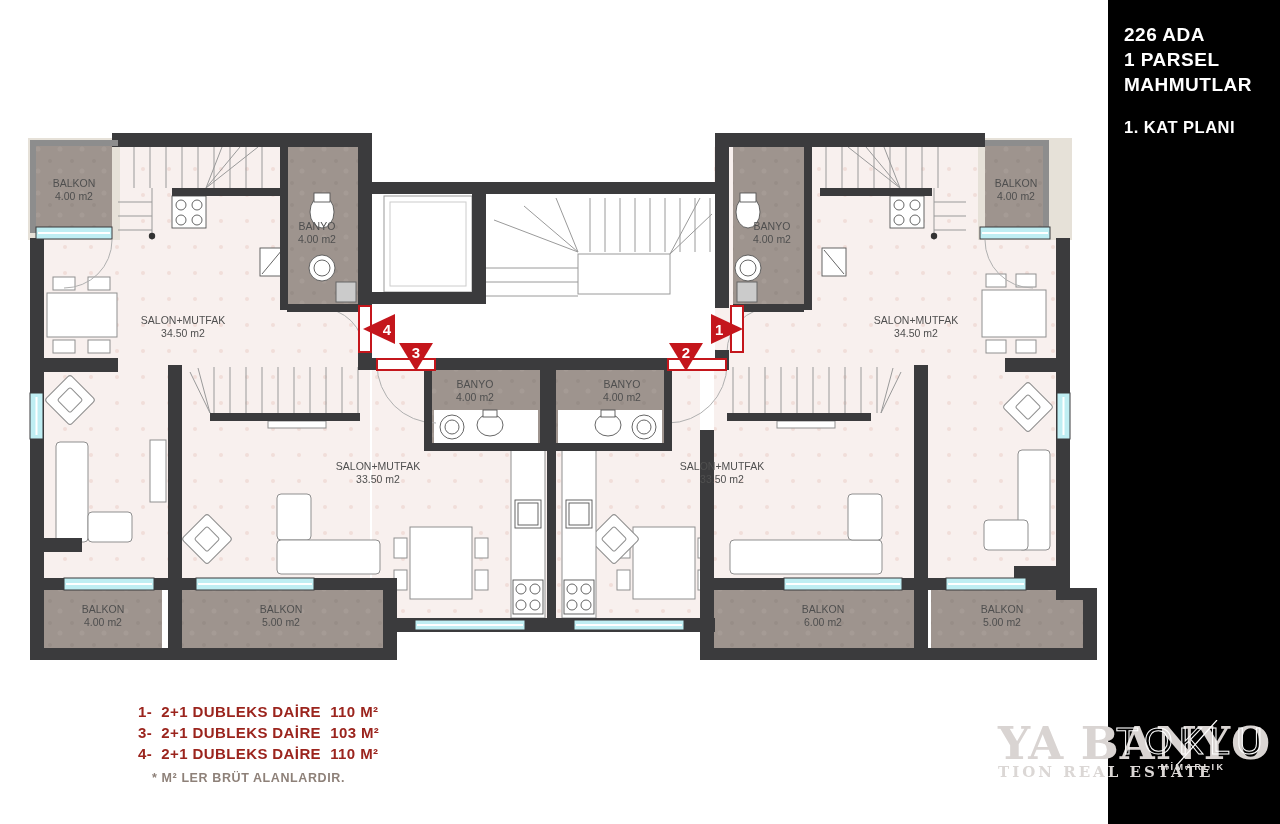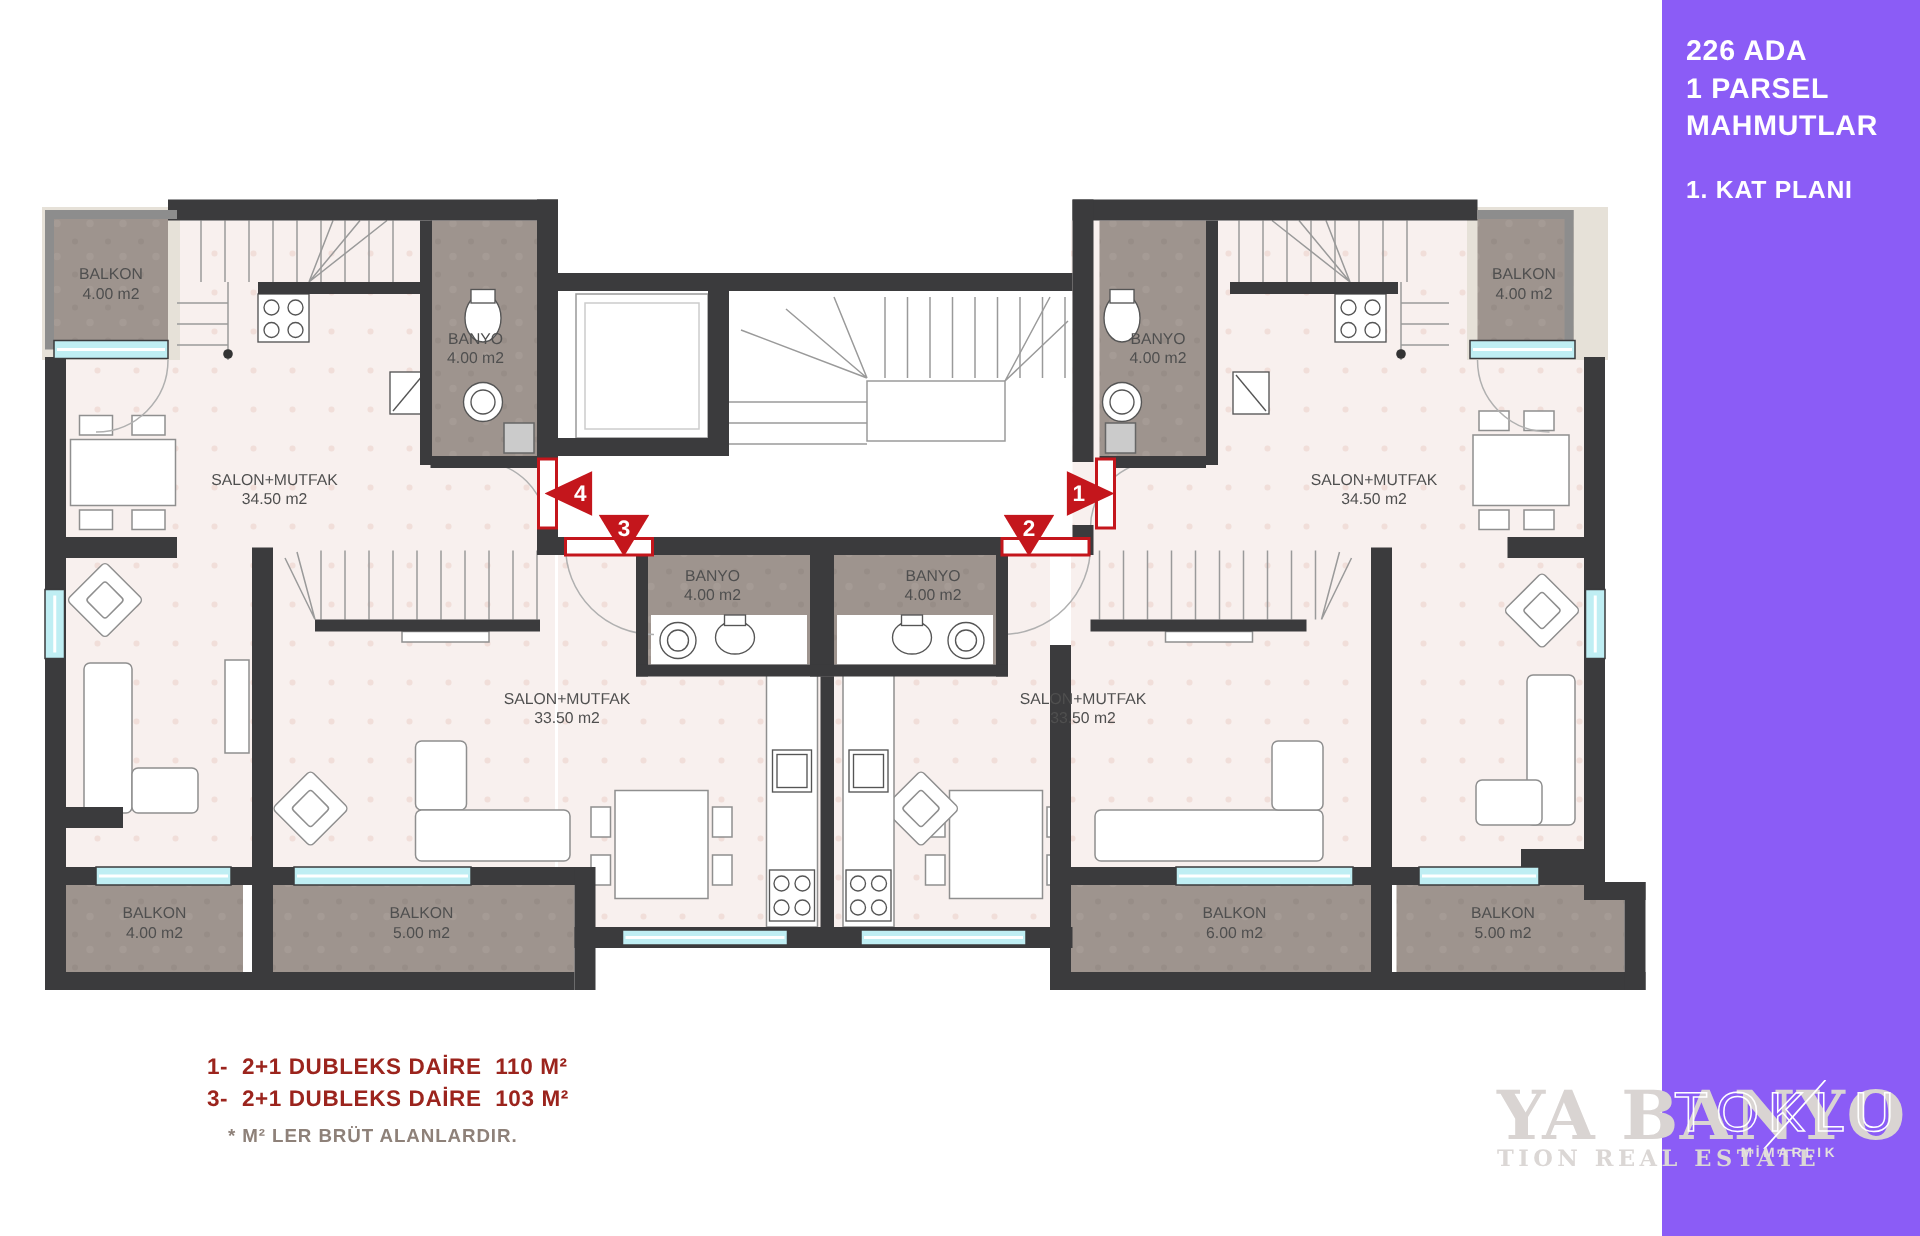--- a/index.html
+++ b/index.html
@@ -26,21 +26,21 @@
 
   
   .legend{position:absolute;left:138px;top:701px;z-index:2;}
   .legend-item{font-weight:bold;font-size:15px;line-height:21px;color:#9b241d;
     letter-spacing:.4px;white-space:pre;}
   .legend-note{margin-top:7px;margin-left:14px;font-weight:bold;font-size:12.5px;
     color:#8e8179;letter-spacing:.6px;}
 
   
   .sidebar{position:absolute;left:1108px;top:0;width:172px;height:824px;
-    background:#8b5cf6;z-index:1;}
+    background:#000000;z-index:1;}
   .sb-title{padding:22px 8px 0 16px;color:#fff;font-weight:bold;font-size:19px;
     line-height:25px;letter-spacing:.5px;}
   .sb-plan{padding:21px 8px 0 16px;color:#fff;font-weight:bold;font-size:16.5px;
     letter-spacing:.5px;}
 
   
   .watermark{position:absolute;left:998px;top:720px;z-index:4;
     font-family:"DejaVu Serif",serif;color:#d9d4d2;pointer-events:none;}
   .wm1{font-size:45px;font-weight:700;letter-spacing:1px;line-height:1.05;}
   .wm2{font-size:15px;font-weight:700;letter-spacing:3px;margin-top:-4px;color:#dbd7d5;}
@@ -340,20 +340,21 @@
     <div class="marker m-down" style="left:669px;top:343px">
         <span>2</span>
       </div>
     <div class="marker m-right" style="left:711px;top:314px">
         <span>1</span>
       </div>
 
     <div class="legend">
       <div class="legend-item">1-  2+1 DUBLEKS DAİRE  110 M²</div>
       <div class="legend-item">3-  2+1 DUBLEKS DAİRE  103 M²</div>
+      <div class="legend-item">4-  2+1 DUBLEKS DAİRE  110 M²</div>
       <div class="legend-note">* M² LER BRÜT ALANLARDIR.</div>
     </div>
   </div>
 
   <div class="watermark">
     <div class="wm1">YA BANYO</div>
     <div class="wm2">TION REAL ESTATE</div>
   </div>
 
   <aside class="sidebar">

